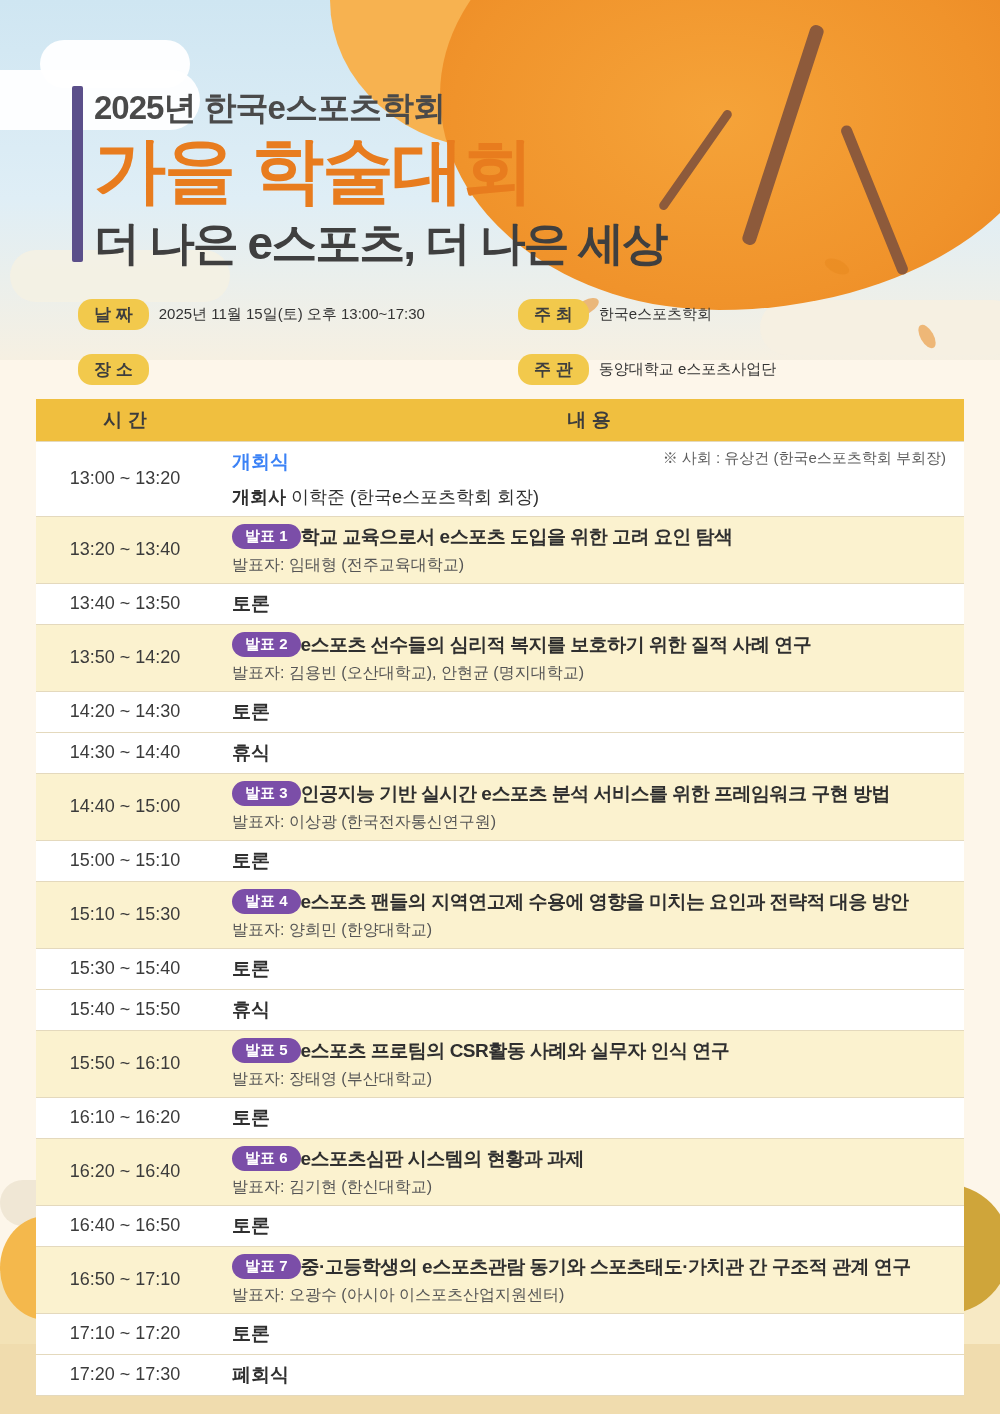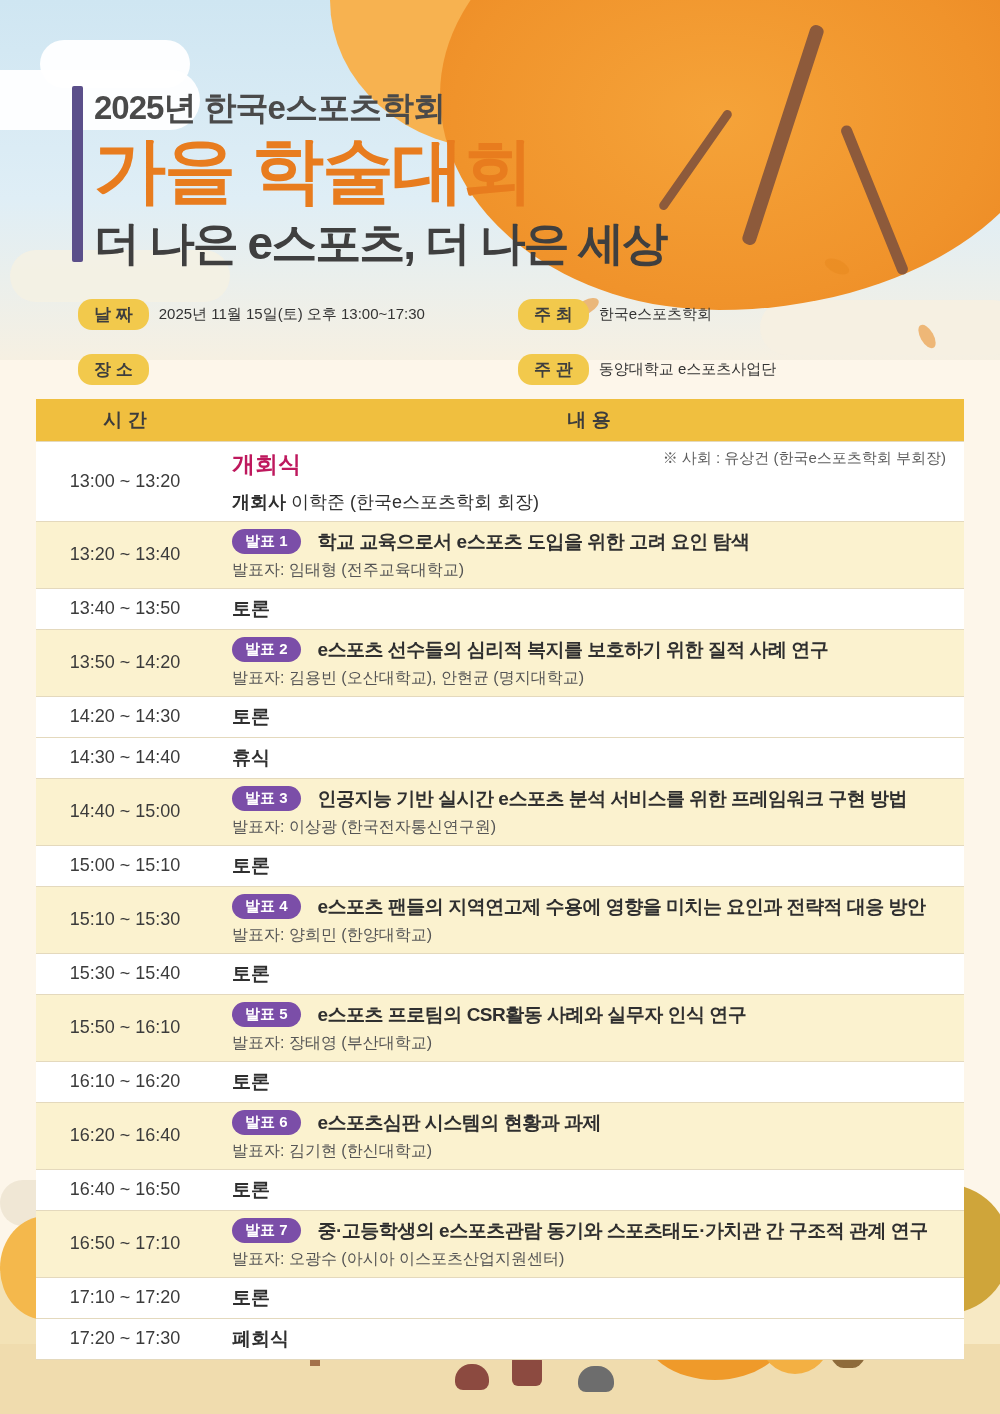--- a/index.html
+++ b/index.html
@@ -120,31 +120,31 @@
   .schedule td {
     border-top: 1px solid #e4d9bd; border-bottom: 1px solid #e4d9bd;
     padding: 7px 10px; vertical-align: middle;
     background: #ffffff;
   }
   .schedule tr.hl td { background: #fbf2cf; }
   td.time {
     text-align: center; color: #3b3b3b; font-size: 18px; white-space: nowrap;
   }
   td.content { padding-left: 18px; }
-  .row-top { display: flex; align-items: center; gap: 17px; }
+  .row-top { display: flex; align-items: center; gap: 0; }
   .badge {
     display: inline-block; background: #7b4ea8; color: #fff; font-weight: bold;
     font-size: 15px; border-radius: 13px; padding: 3px 13px; white-space: nowrap;
   }
   .topic { font-weight: bold; font-size: 19px; color: #2f2f2f; letter-spacing: -.5px; }
   .presenter { font-size: 16px; color: #555; margin-top: 5px; }
   .plain-bold { font-weight: bold; font-size: 19px; color: #2f2f2f; }
   .note { font-size: 15px; color: #5c5c5c; }
   .open-row { display: flex; justify-content: space-between; align-items: flex-start; }
-  .open-left .l1 { font-weight: bold; font-size: 23px; color:#be185d; }
+  .open-left .l1 { font-weight: bold; font-size: 19px; color:#3b82f6; }
   .open-left .l2 { margin-top: 10px; font-size: 18px; color:#2f2f2f; }
   .open-left .l2 b { font-weight: bold; }
   .tail-line { width: 928px; margin: 0 auto; border-top: 1px solid #e4d9bd; }
 </style>
 </head>
 <body>
 
 <div class="bg">
   <div class="sky"></div>
   <div class="cloud c1"></div>
@@ -320,20 +320,26 @@
           </div>
           <div class="presenter">발표자: 양희민 (한양대학교)</div>
         </td>
       </tr>
       <tr>
         <td class="time">15:30 ~ 15:40</td>
         <td class="content">
           <div class="plain-bold">토론</div>
         </td>
       </tr>
+      <tr>
+        <td class="time">15:40 ~ 15:50</td>
+        <td class="content">
+          <div class="plain-bold">휴식</div>
+        </td>
+      </tr>
       <tr class="hl">
         <td class="time">15:50 ~ 16:10</td>
         <td class="content">
           <div class="row-top">
             <span class="badge">발표 5</span>
             <span class="topic">e스포츠 프로팀의 CSR활동 사례와 실무자 인식 연구</span>
           </div>
           <div class="presenter">발표자: 장태영 (부산대학교)</div>
         </td>
       </tr>

